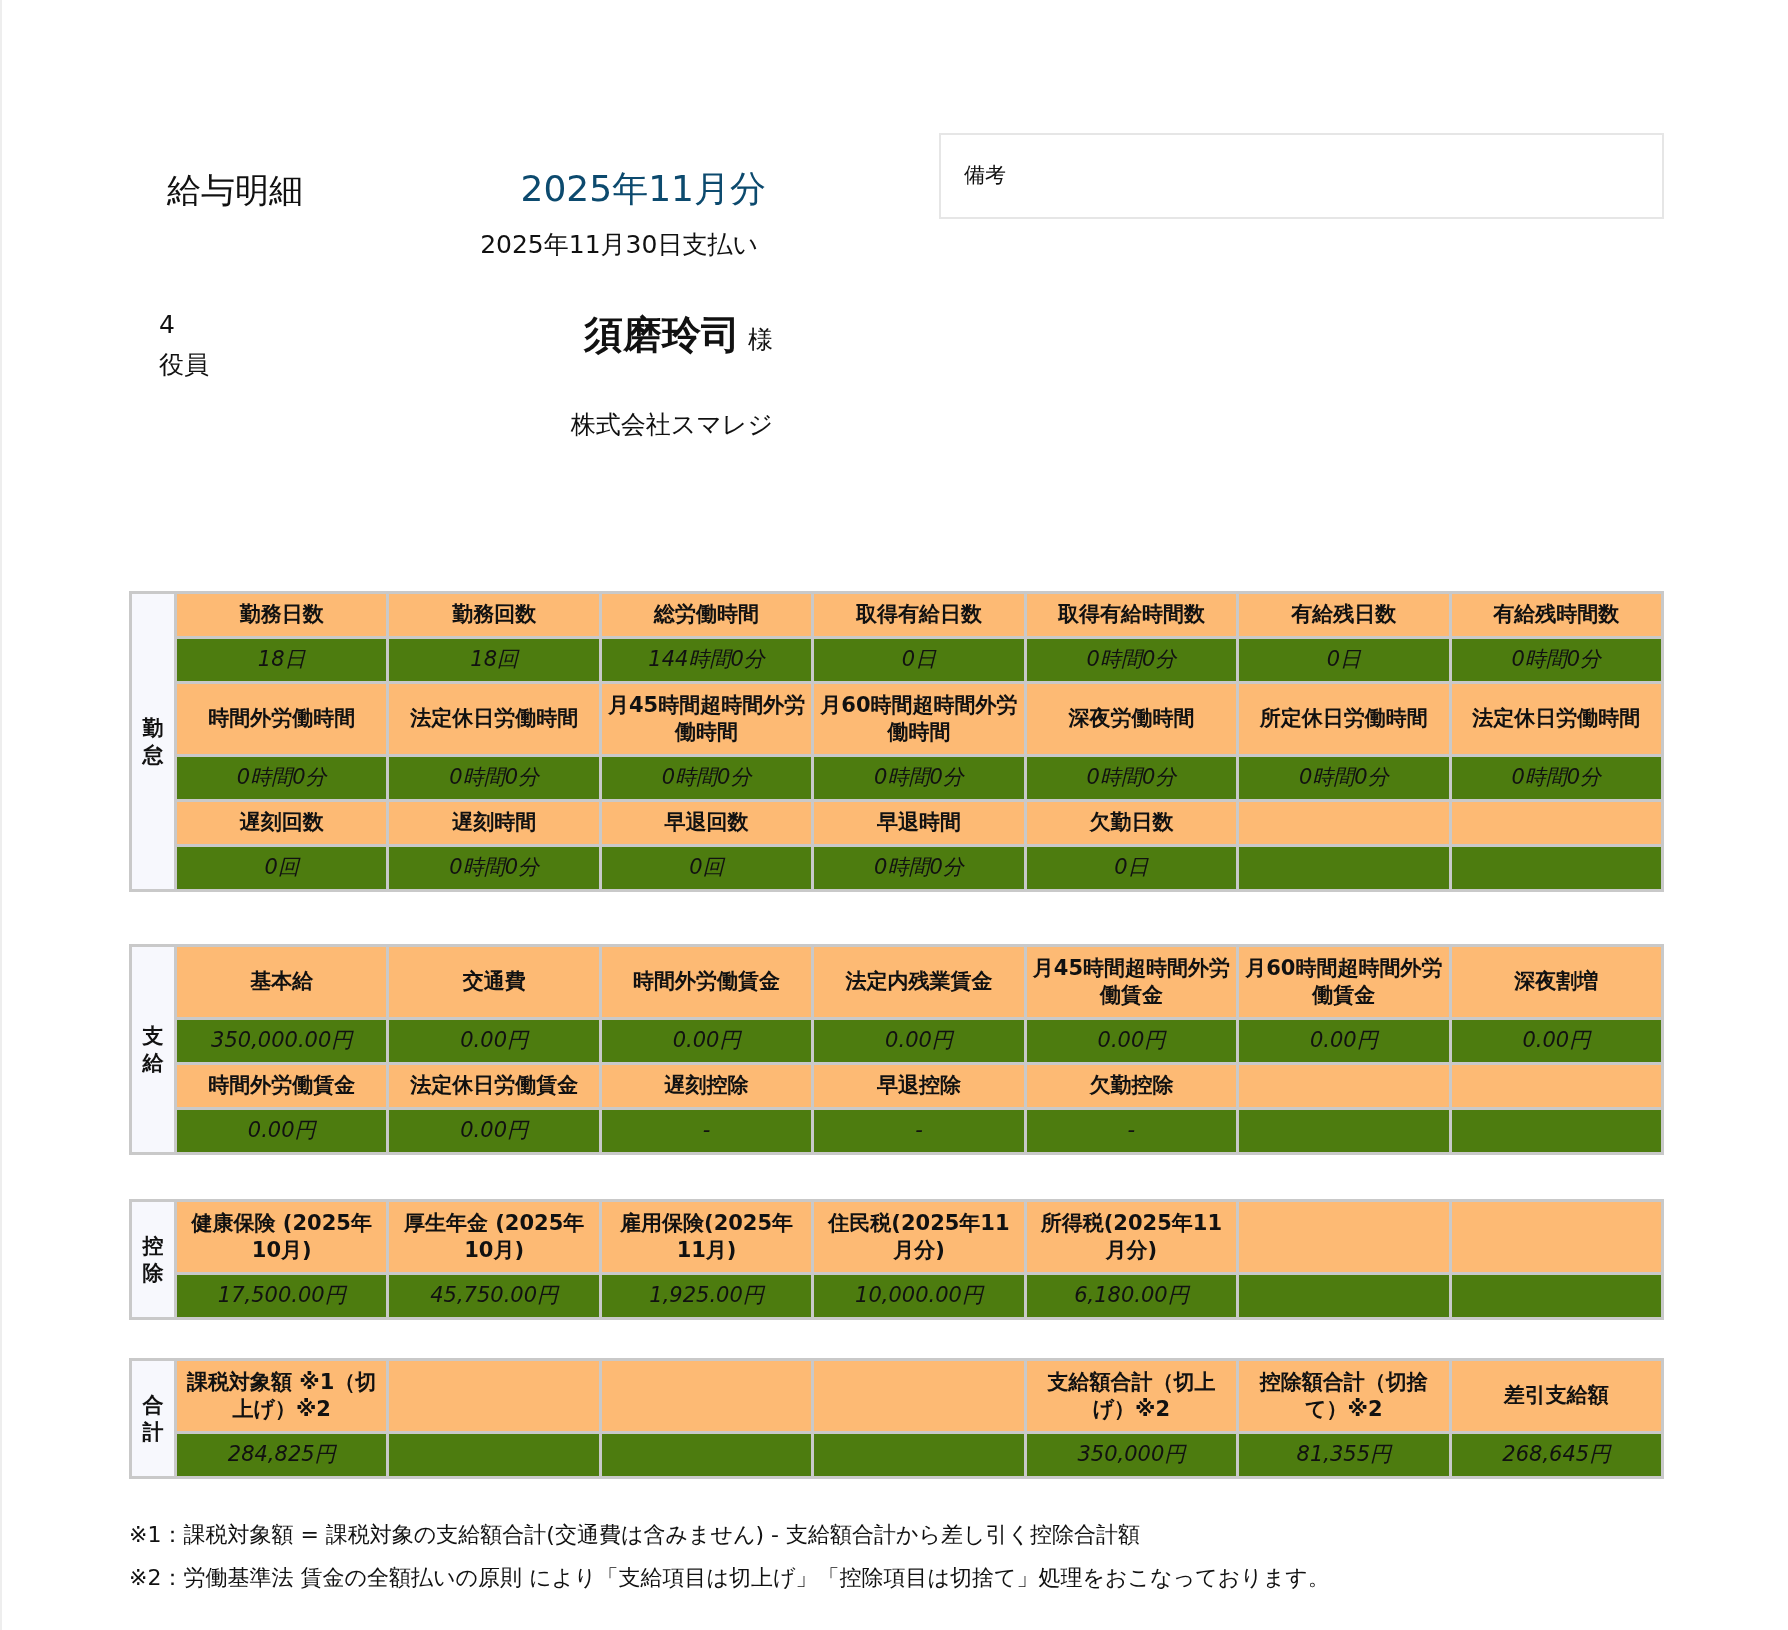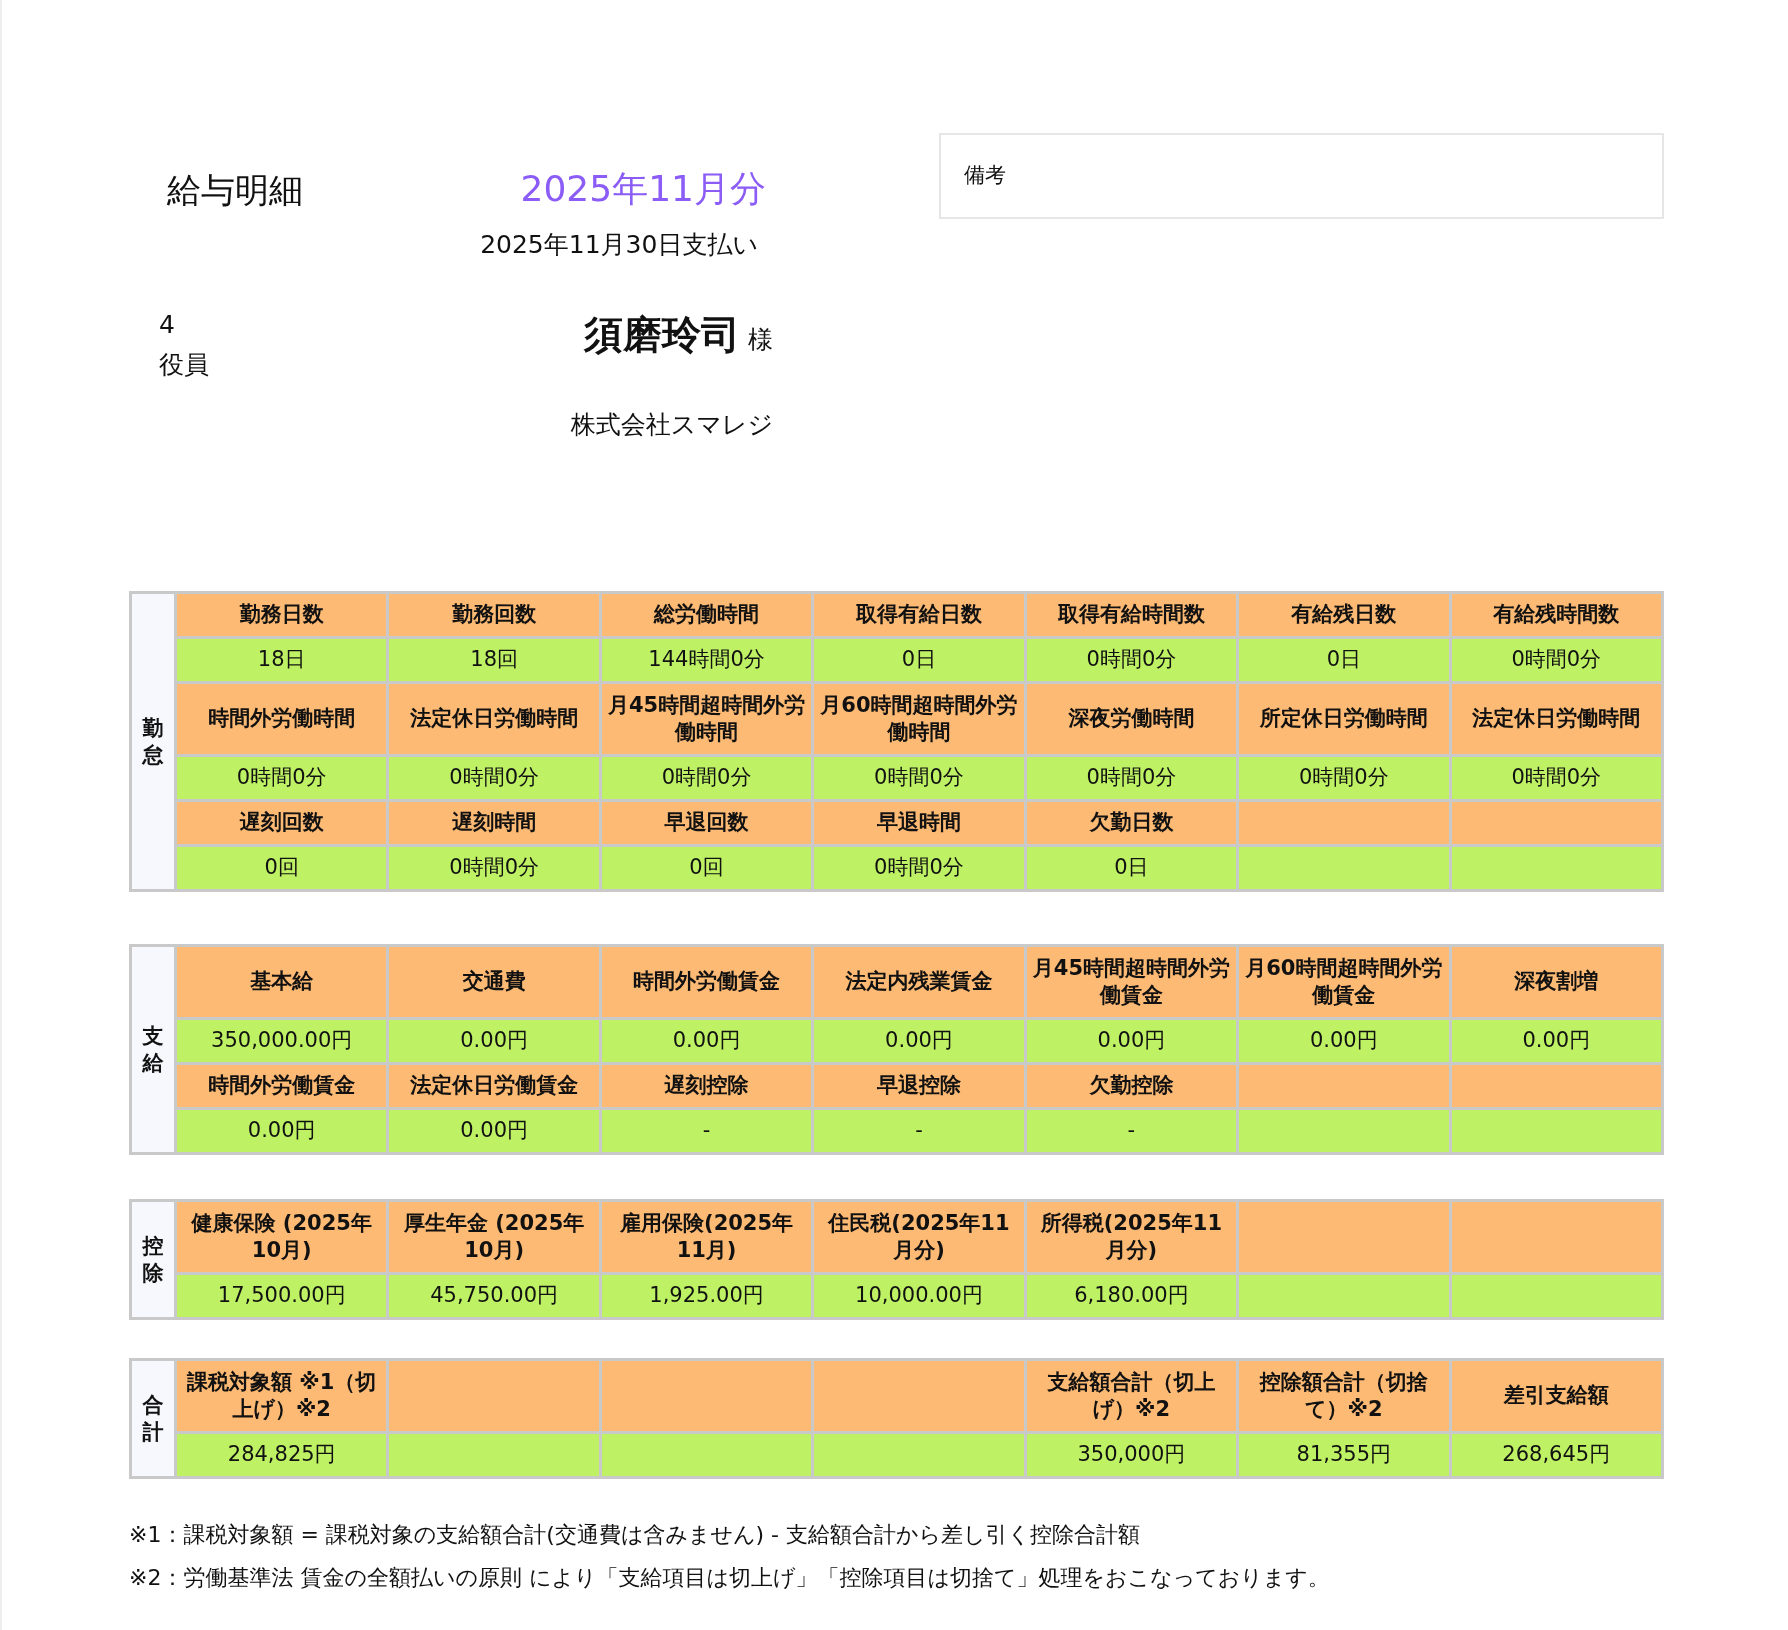--- a/index.html
+++ b/index.html
@@ -3,21 +3,21 @@
 <meta charset="utf-8">
 <style>
   html, body { margin: 0; padding: 0; background: #ffffff; }
   body {
     width: 1788px; height: 1630px; position: relative; overflow: hidden;
     font-family: "DejaVu Sans", "Liberation Sans", sans-serif; color: #111;
     border-left: 2px solid #eeeeee; box-sizing: border-box;
   }
   .abs { position: absolute; white-space: nowrap; }
   .title { left: 165px; top: 168px; font-size: 34px; }
-  .period { right: 1022px; top: 165px; font-size: 36px; color: #8b5cf6; text-align: center; }
+  .period { right: 1022px; top: 165px; font-size: 36px; color: #0c4a6e; text-align: center; }
   .paydate { right: 1030px; top: 228px; font-size: 25px; }
   .empno { left: 157px; top: 310px; font-size: 25px; }
   .role { left: 157px; top: 348px; font-size: 25px; }
   .name-wrap { right: 1015px; top: 308px; }
   .name { font-size: 39px; font-weight: bold; }
   .sama { font-size: 25px; margin-left: 8px; }
   .company { right: 1015px; top: 408px; font-size: 25px; }
   .remarks {
     position: absolute; left: 937px; top: 133px; width: 725px; height: 86px;
     border: 2px solid #e6e6e6; box-sizing: border-box;
@@ -32,21 +32,21 @@
   table.sheet td {
     border: 3px solid #c9c9c9; text-align: center; vertical-align: middle;
     padding: 0 4px; line-height: 1.3;
   }
   table.sheet td.side {
     width: 38px; background: #f7f8fd; font-weight: bold; font-size: 21px;
     padding: 0; line-height: 1.25;
   }
   table.sheet td.h { background: #fdba74; font-weight: bold; height: 42px; }
   table.sheet td.h.tall { height: 70px; }
-  table.sheet td.v { background: #bef264; height: 42px; }
+  table.sheet td.v { background: #4d7c0f; height: 42px; font-style: italic; }
   .t1 { top: 591px; }
   .t2 { top: 944px; }
   .t3 { top: 1199px; }
   .t4 { top: 1358px; }
   .note { left: 127px; font-size: 22px; }
   .note1 { top: 1520px; }
   .note2 { top: 1563px; }
 </style>
 </head>
 <body>

